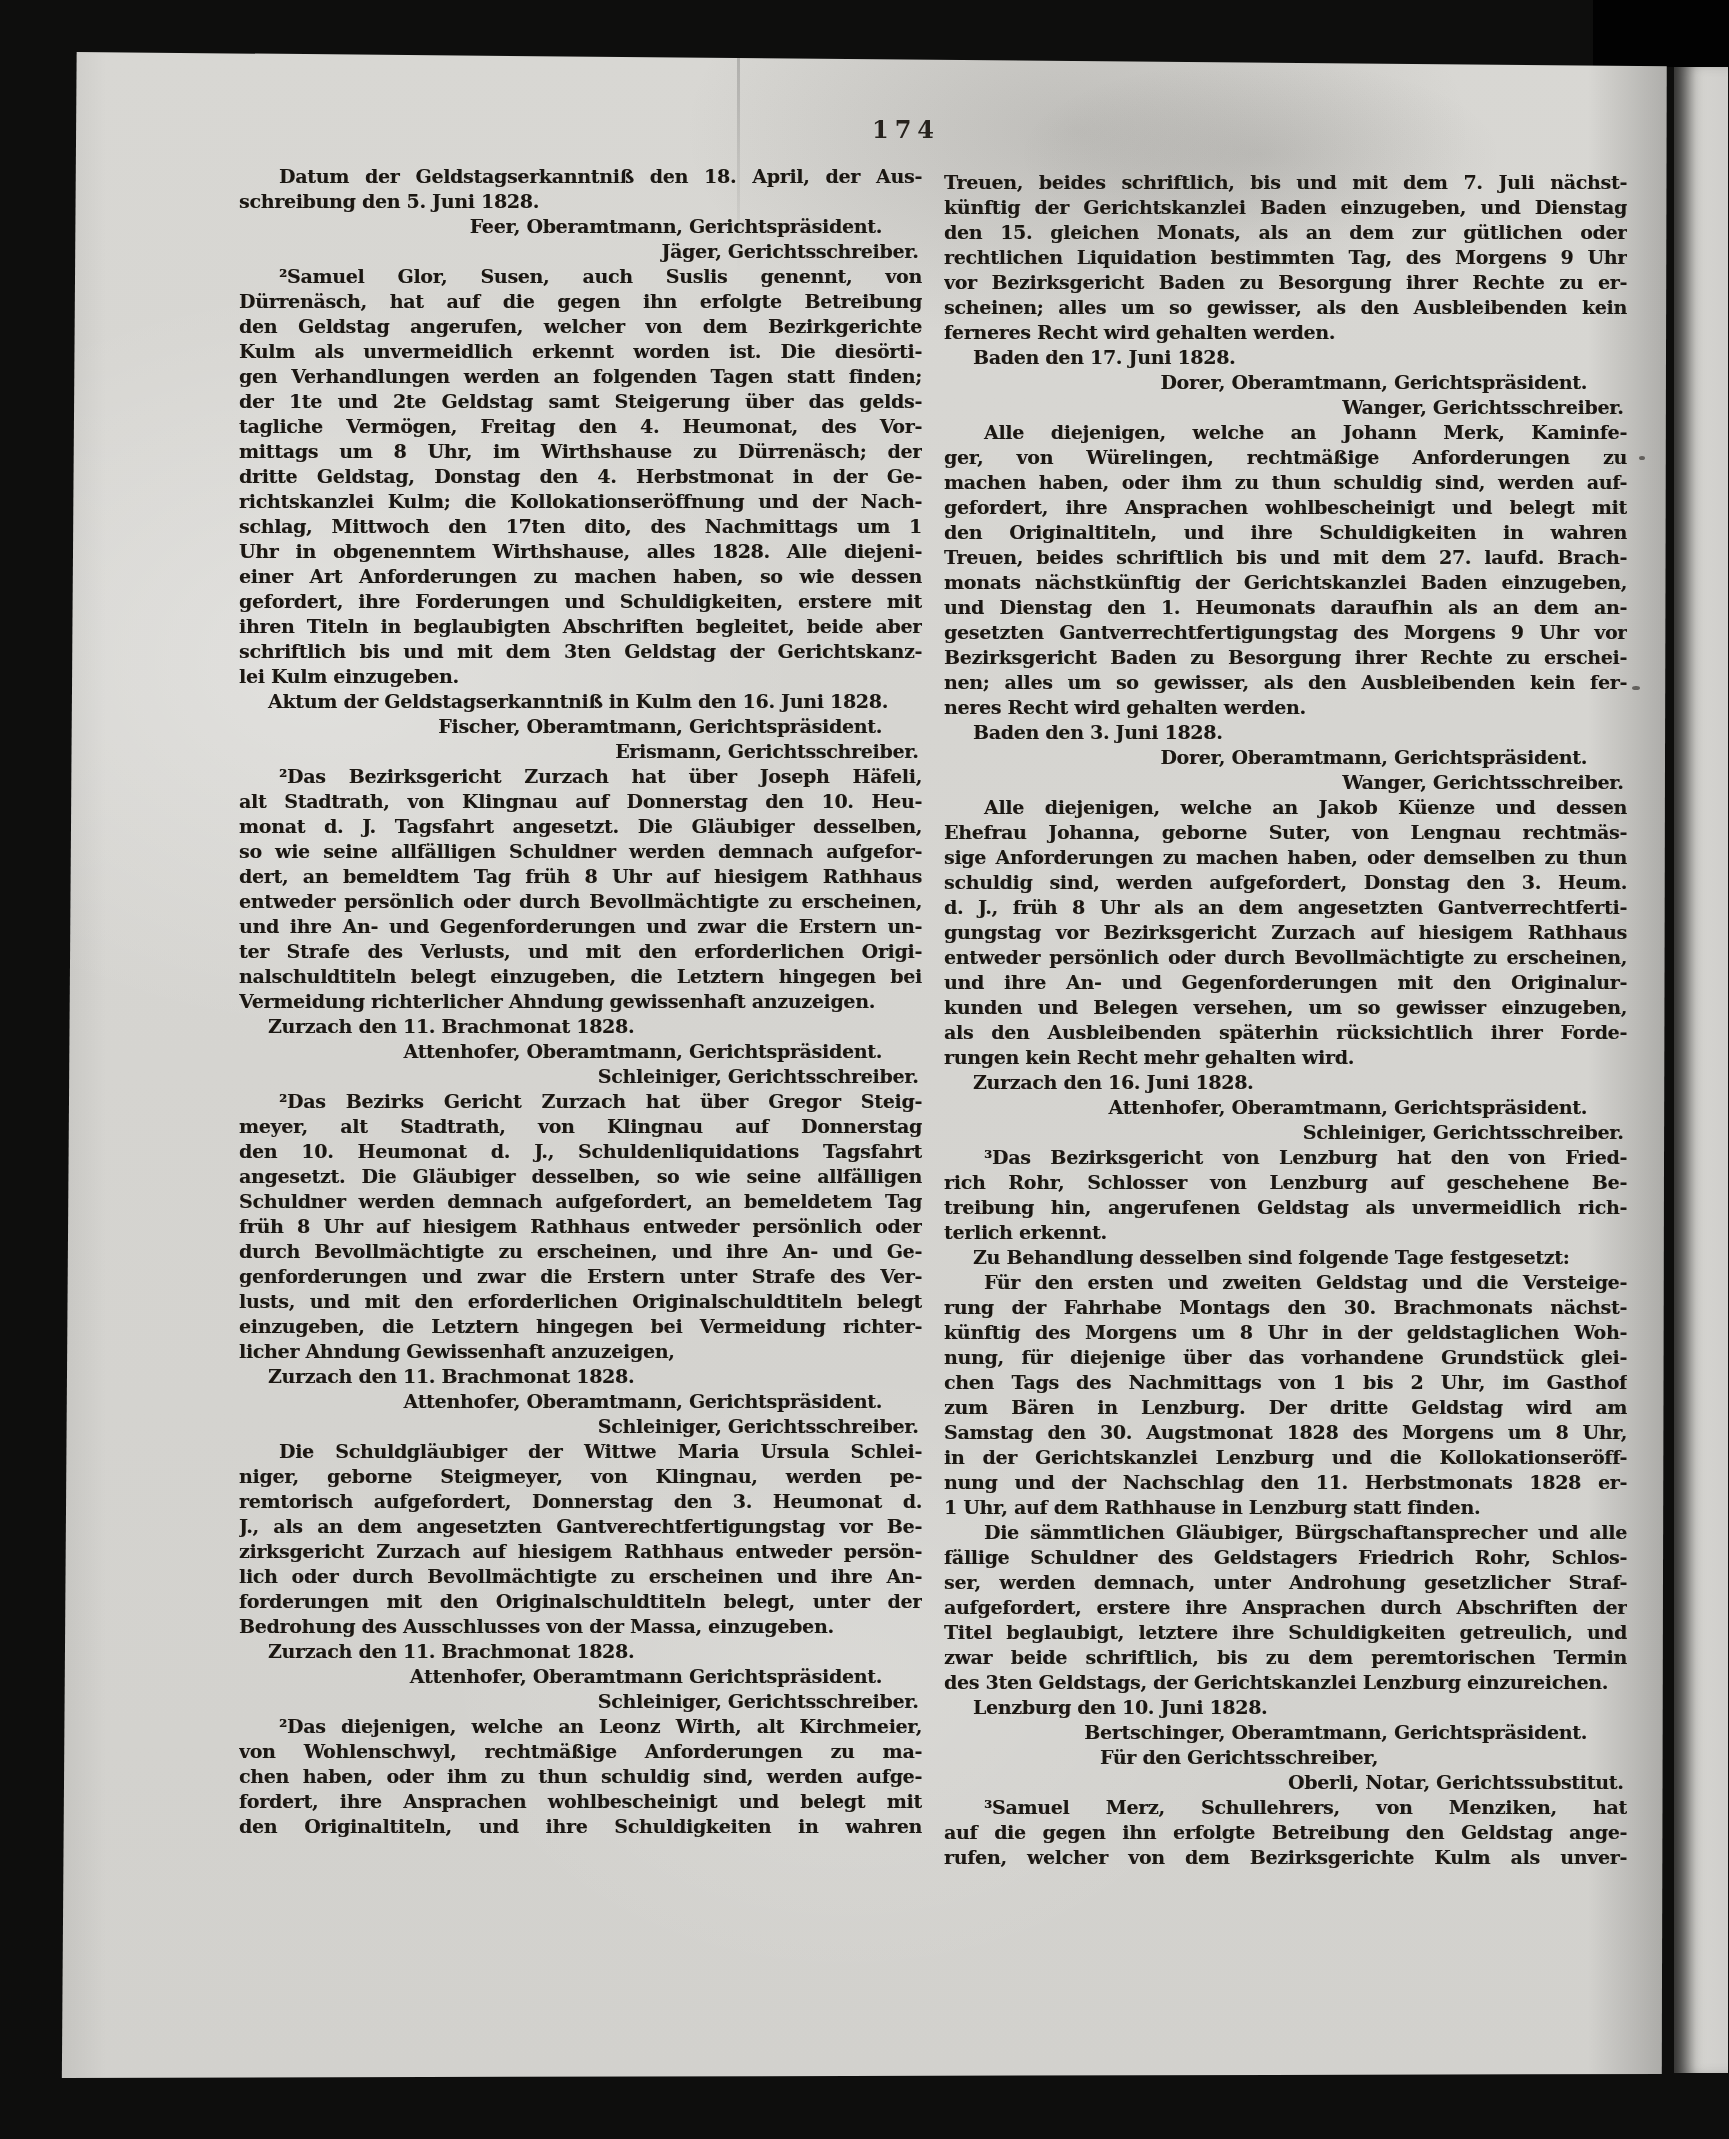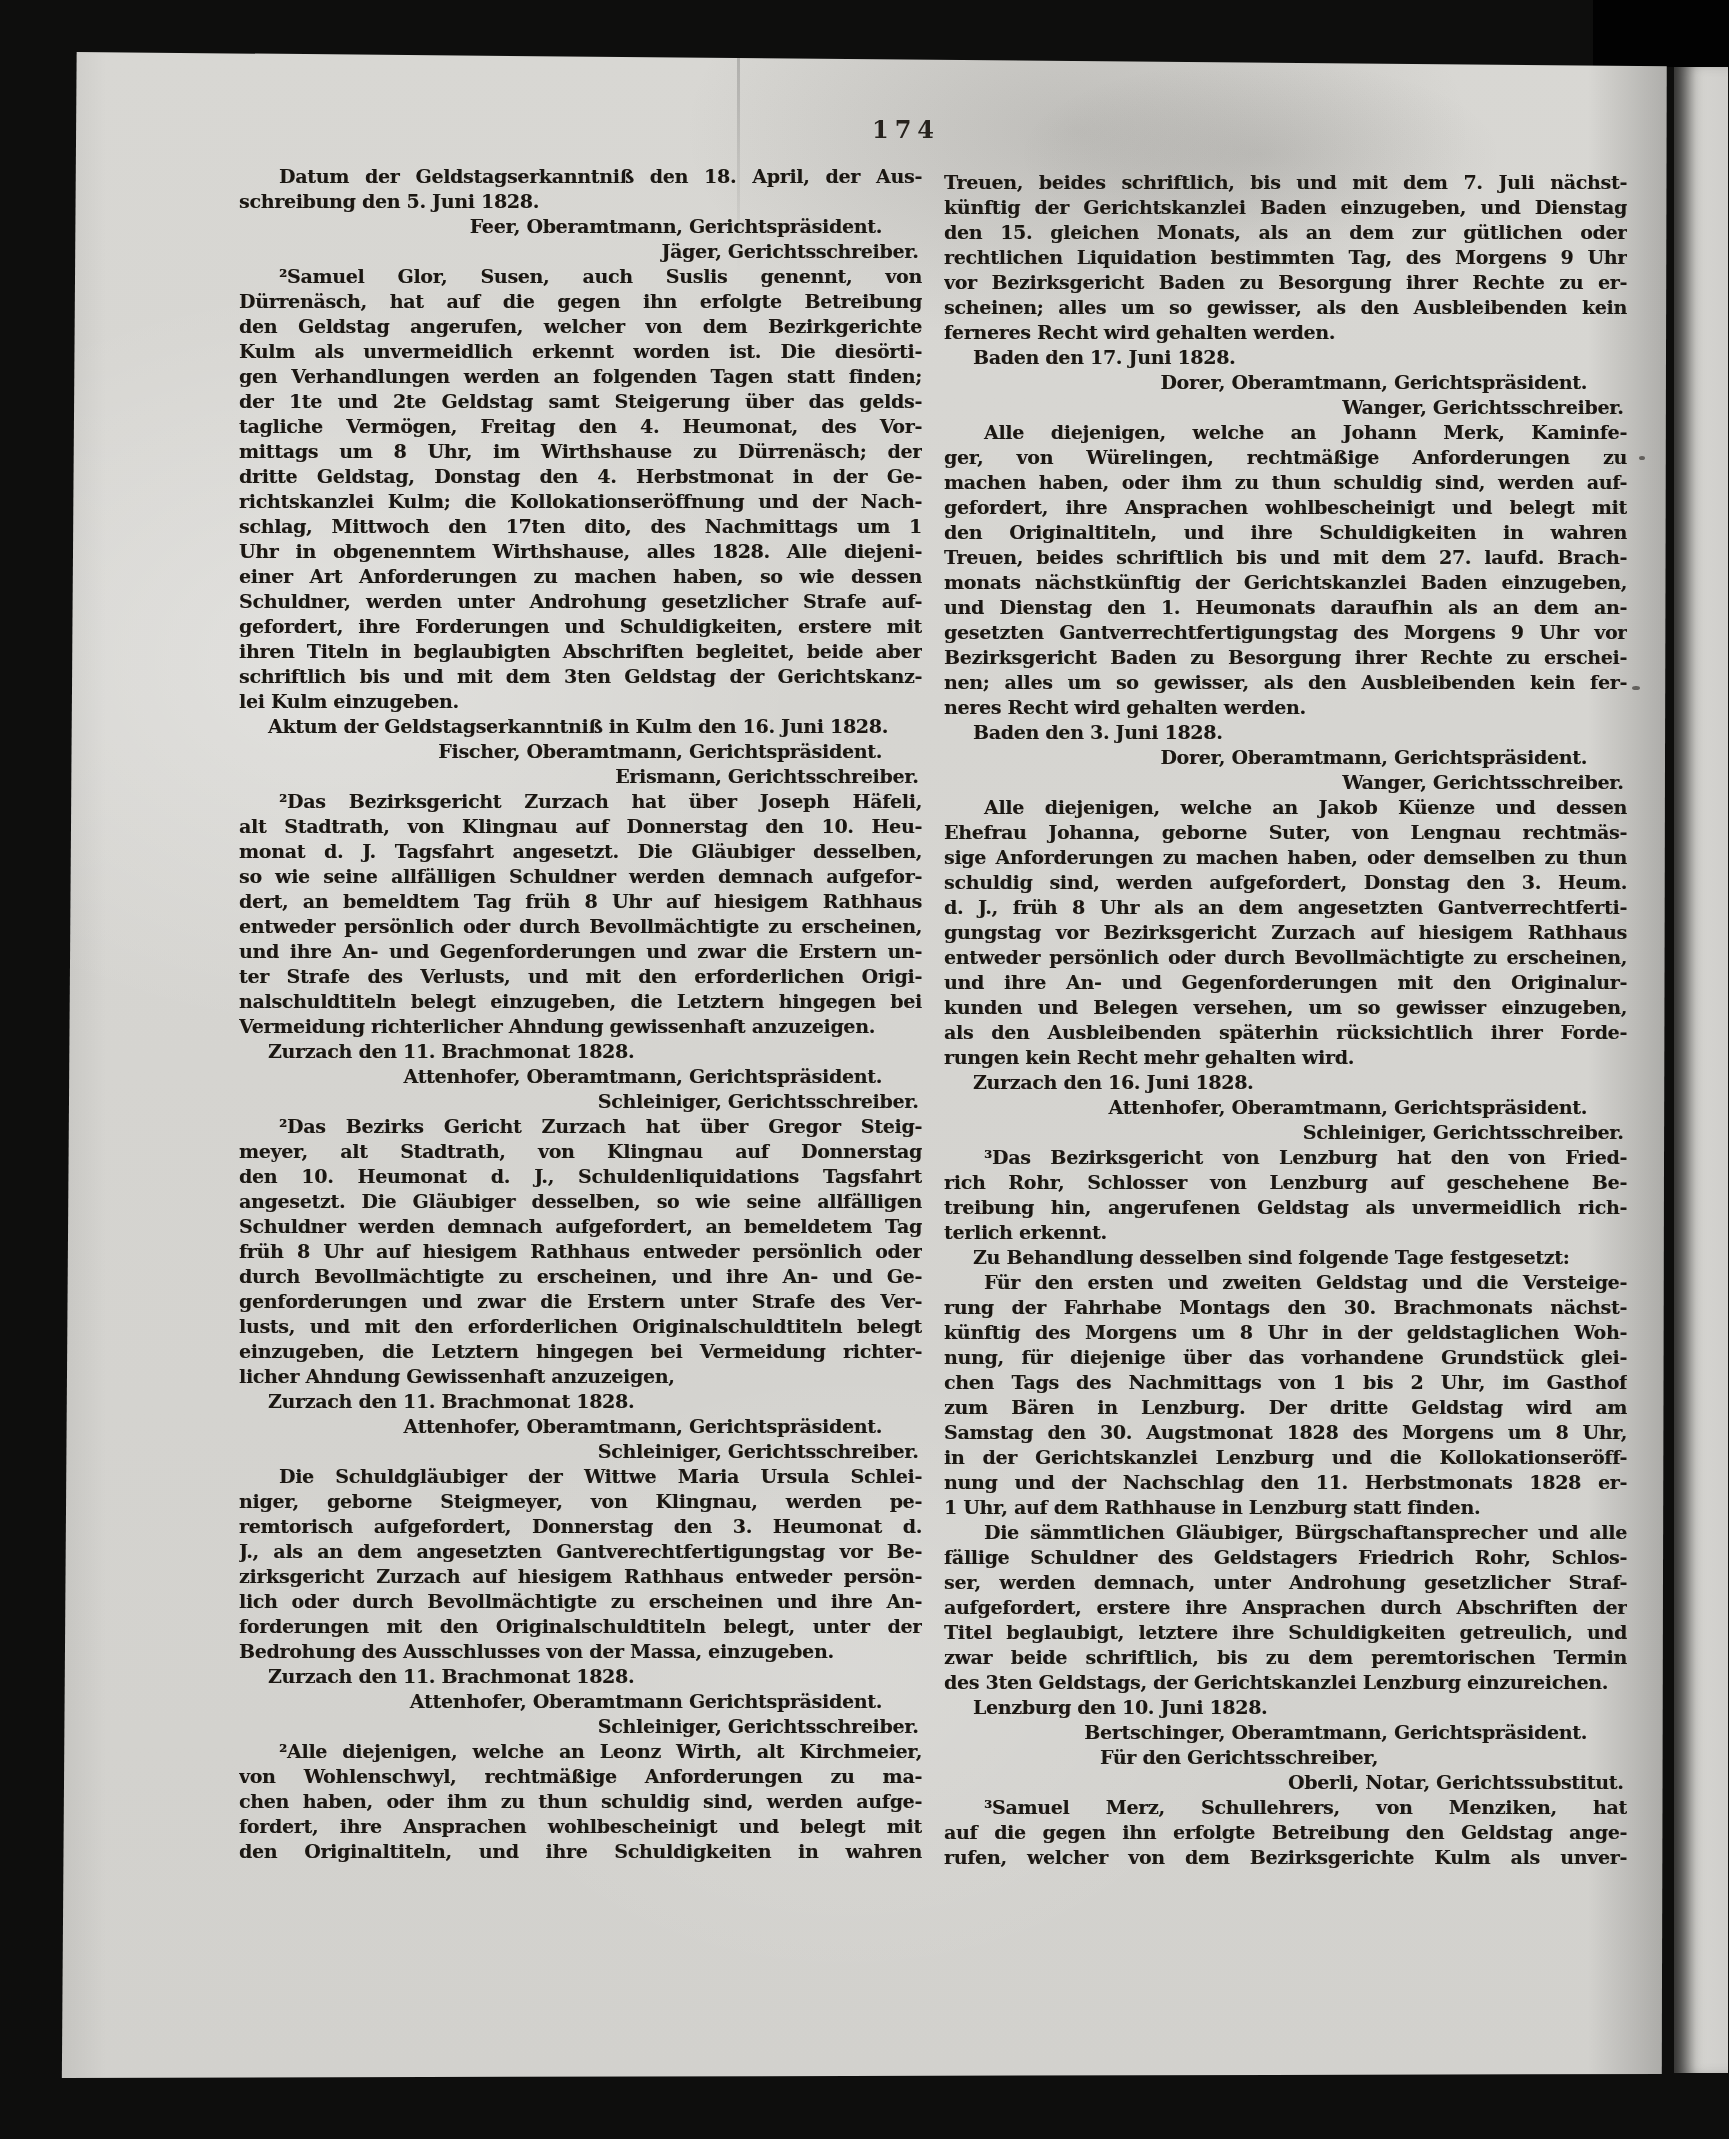--- a/index.html
+++ b/index.html
@@ -91,21 +91,20 @@
           <div class="line j">Kulm als unvermeidlich erkennt worden ist.  Die diesörti-</div>
           <div class="line j">gen Verhandlungen werden an folgenden Tagen statt finden;</div>
           <div class="line j">der 1te und 2te Geldstag samt Steigerung über das gelds-</div>
           <div class="line j">tagliche Vermögen, Freitag den 4. Heumonat, des Vor-</div>
           <div class="line j">mittags um 8 Uhr, im Wirthshause zu Dürrenäsch; der</div>
           <div class="line j">dritte Geldstag, Donstag den 4. Herbstmonat in der Ge-</div>
           <div class="line j">richtskanzlei Kulm; die Kollokationseröffnung und der Nach-</div>
           <div class="line j">schlag, Mittwoch den 17ten dito, des Nachmittags um 1</div>
           <div class="line j">Uhr in obgenenntem Wirthshause, alles 1828. Alle diejeni-</div>
           <div class="line j">einer Art Anforderungen zu machen haben, so wie dessen</div>
-          <div class="line j">Schuldner, werden unter Androhung gesetzlicher Strafe auf-</div>
           <div class="line j">gefordert, ihre Forderungen und Schuldigkeiten, erstere mit</div>
           <div class="line j">ihren Titeln in beglaubigten Abschriften begleitet, beide aber</div>
           <div class="line j">schriftlich bis und mit dem 3ten Geldstag der Gerichtskanz-</div>
           <div class="line">lei Kulm einzugeben.</div>
         </div>
         <div class="block dateline">
           <div class="line">Aktum der Geldstagserkanntniß in Kulm den 16. Juni 1828.</div>
         </div>
         <div class="block sig1">
           <div class="line">Fischer, Oberamtmann, Gerichtspräsident.</div>
@@ -169,21 +168,21 @@
         <div class="block dateline">
           <div class="line">Zurzach den 11. Brachmonat 1828.</div>
         </div>
         <div class="block sig1">
           <div class="line">Attenhofer, Oberamtmann Gerichtspräsident.</div>
         </div>
         <div class="block sig2">
           <div class="line">Schleiniger, Gerichtsschreiber.</div>
         </div>
         <div class="block para">
-          <div class="line j ind">²Alle diejenigen, welche an Leonz Wirth, alt Kirchmeier,</div>
+          <div class="line j ind">²Das diejenigen, welche an Leonz Wirth, alt Kirchmeier,</div>
           <div class="line j">von Wohlenschwyl, rechtmäßige Anforderungen zu ma-</div>
           <div class="line j">chen haben, oder ihm zu thun schuldig sind, werden aufge-</div>
           <div class="line j">fordert, ihre Ansprachen wohlbescheinigt und belegt mit</div>
           <div class="line j">den Originaltiteln, und ihre Schuldigkeiten in wahren</div>
         </div>
       </div>
     <div class="col" id="col-right">
         <div class="block para">
           <div class="line j">Treuen, beides schriftlich, bis und mit dem 7. Juli nächst-</div>
           <div class="line j">künftig der Gerichtskanzlei Baden einzugeben, und Dienstag</div>

